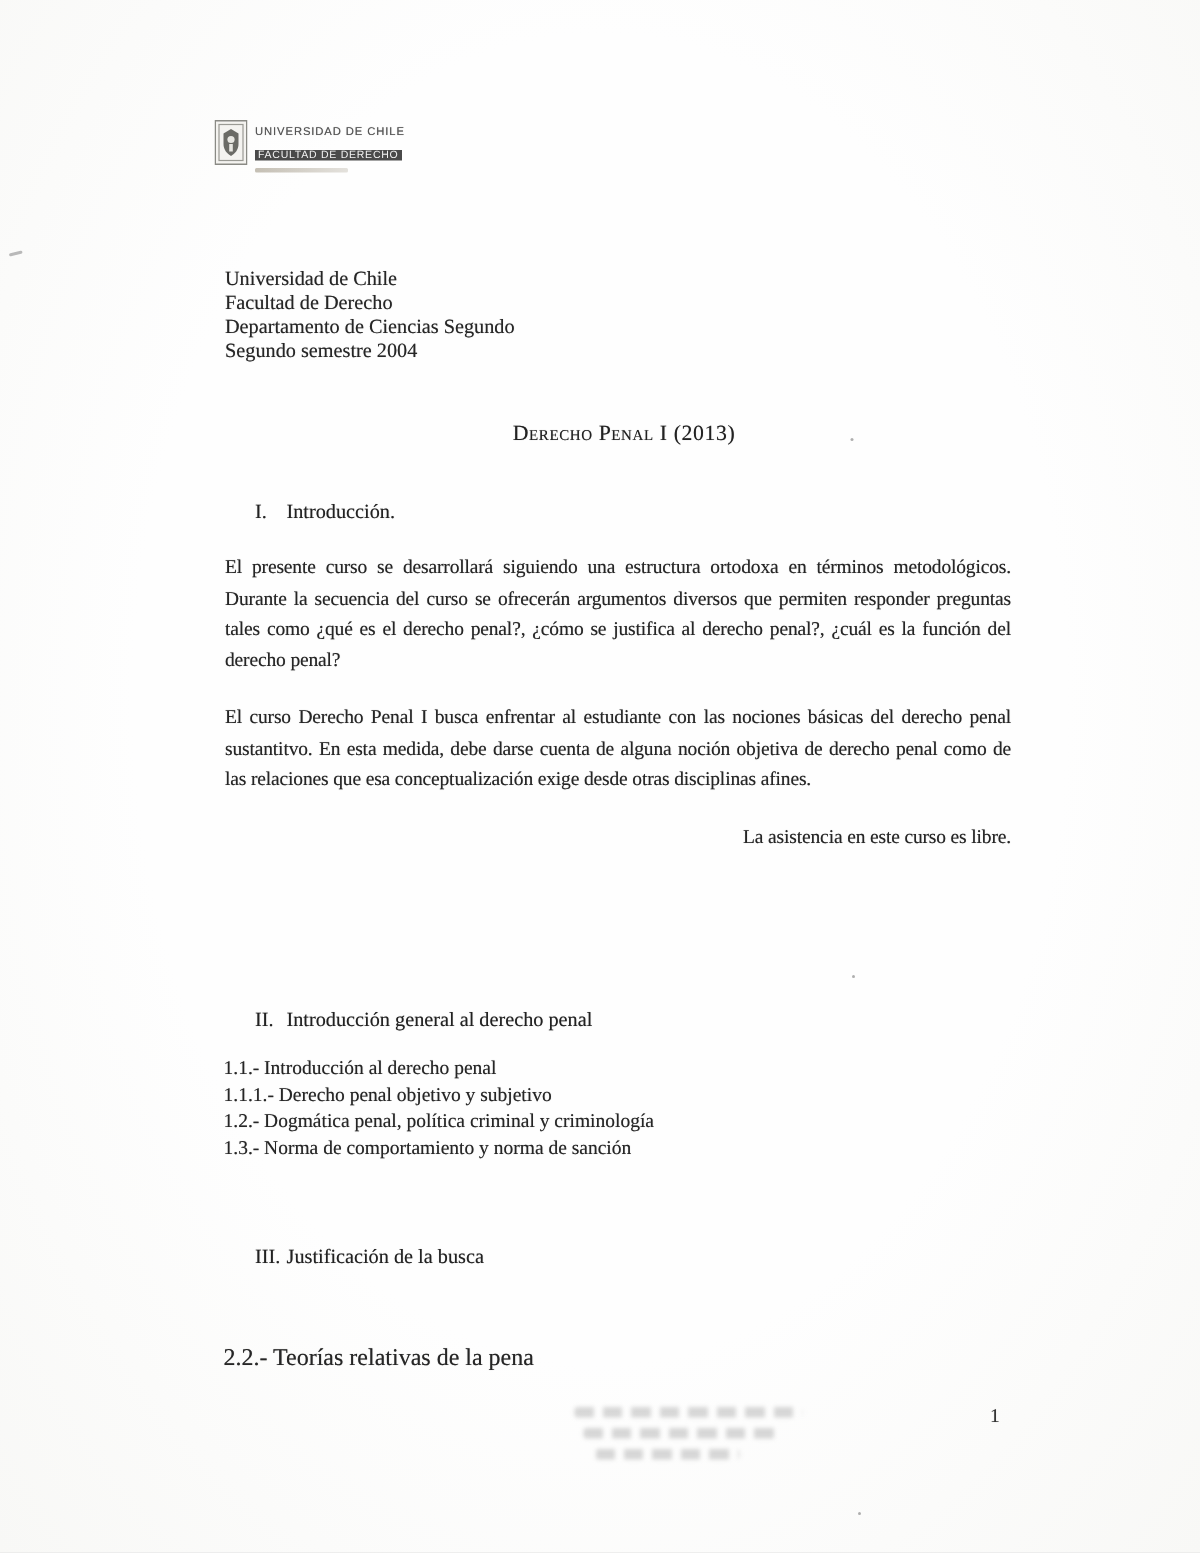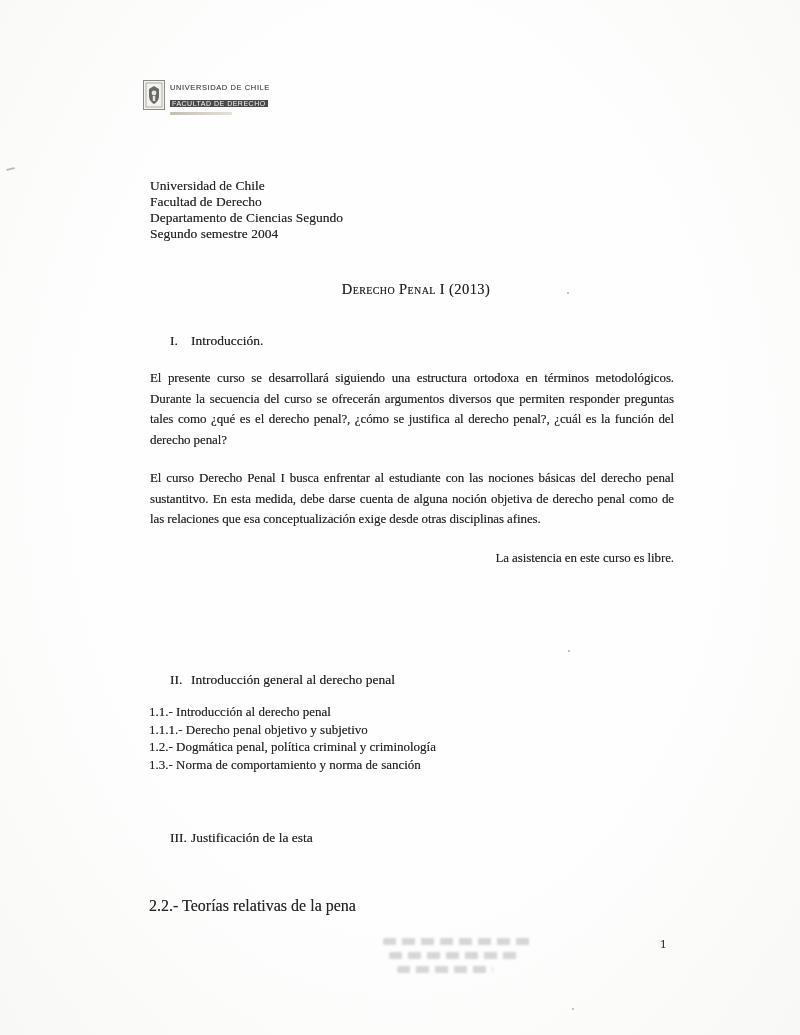--- a/index.html
+++ b/index.html
@@ -105,21 +105,21 @@
 
   <div class="outline list2 ink">
     <div>1.1.- Introducción al derecho penal</div>
     <div>1.1.1.- Derecho penal objetivo y subjetivo</div>
     <div>1.2.- Dogmática penal, política criminal y criminología</div>
     <div>1.3.- Norma de comportamiento y norma de sanción</div>
   </div>
 
   <div class="sec-head sec3 ink">
     <span class="sec-num">III.</span>
-    <span>Justificación de la esta</span>
+    <span>Justificación de la busca</span>
   </div>
 
   <div class="item-22 ink">2.2.- Teorías relativas de la pena</div>
 
   <div class="pagenum ink">1</div>
 
   <div class="bleed">
     <div class="bl bl1"></div>
     <div class="bl bl2"></div>
     <div class="bl bl3"></div>

